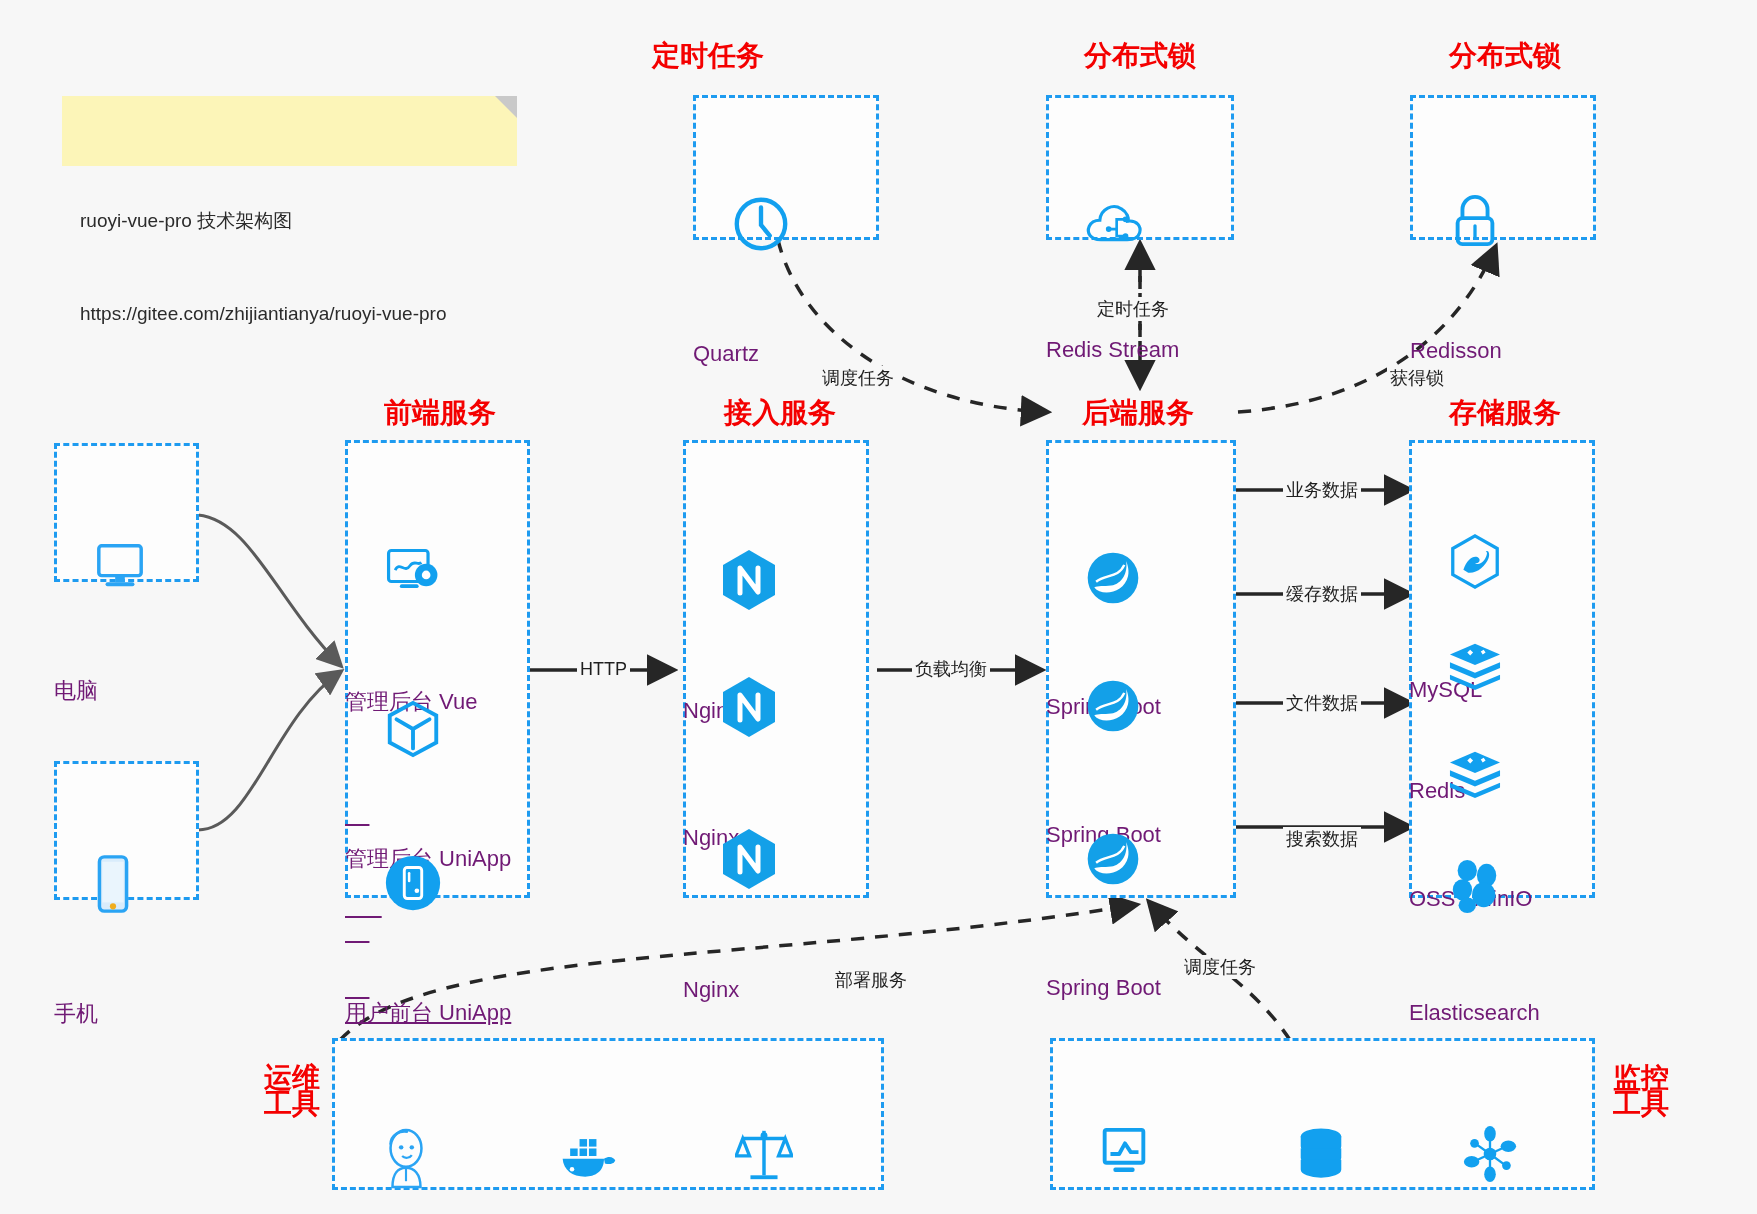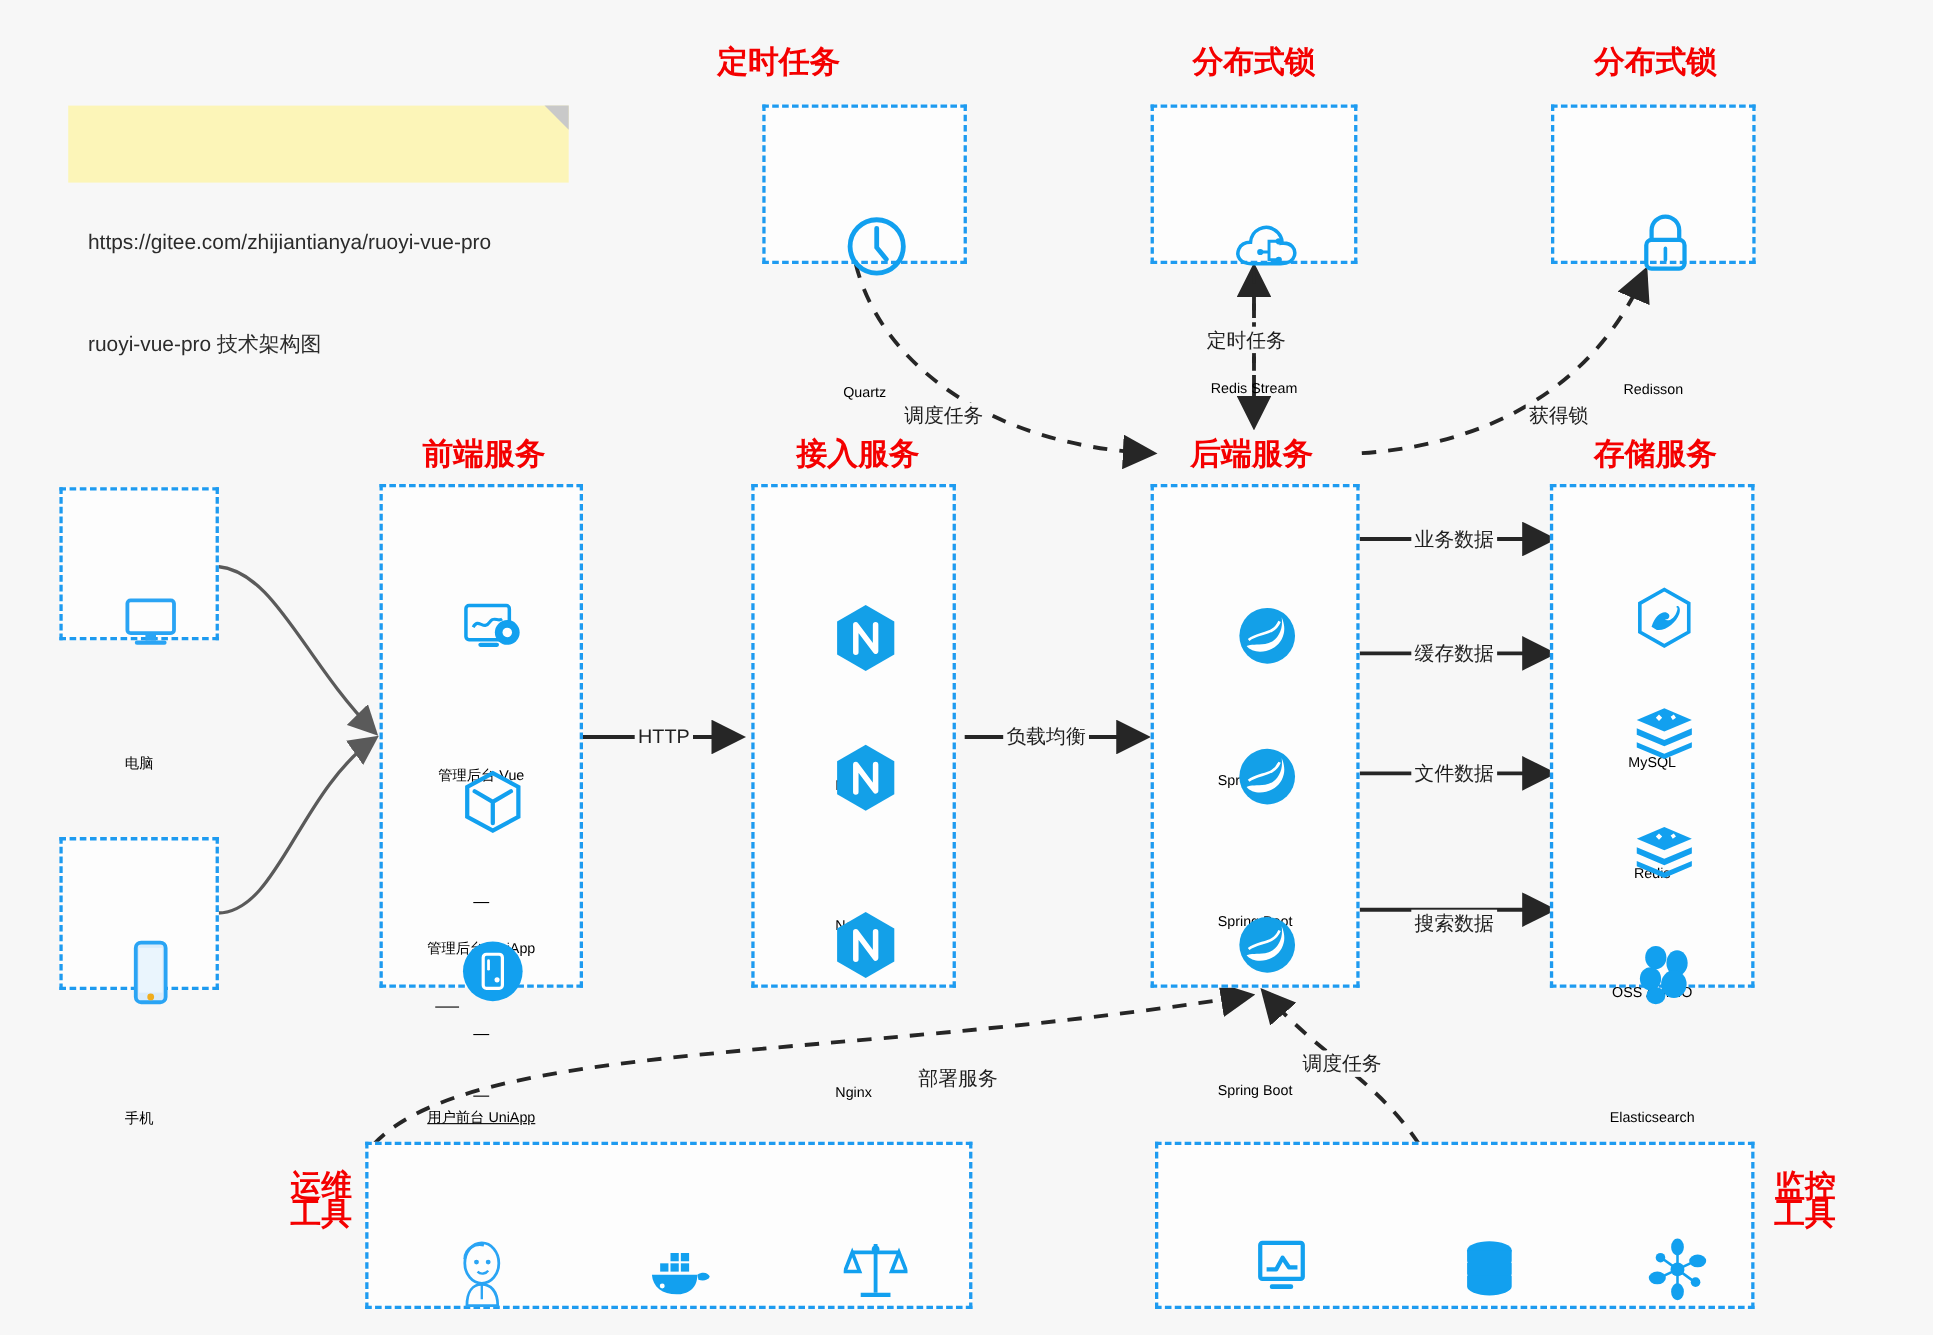--- a/index.html
+++ b/index.html
@@ -43,23 +43,22 @@
     font-weight:bold;
     font-size:28px;
     text-align:center;
     line-height:26px;
     white-space:pre;
   }
 
   
   .node{
     position:absolute;
-    text-align:center;
-    color:#000000;
-    font-size:13px;
+    color:#701a75;
+    font-size:22px;
     line-height:25px;
     white-space:pre;
   }
   .node .ico{display:block;margin:0 auto 6px auto;}
   .node .cap{display:block;}
 
   
   .elabel{
     position:absolute;
     font-size:18px;
@@ -106,22 +105,22 @@
 
     <path d="M1238,412 C1380,402 1460,330 1495,248" fill="none" stroke="#262626" stroke-width="3.5" stroke-dasharray="13 11" marker-end="url(#ah)"></path>
 
     <path d="M340,1040 C430,945 760,965 1135,905" fill="none" stroke="#262626" stroke-width="3.5" stroke-dasharray="13 11" marker-end="url(#ah)"></path>
 
     <path d="M1290,1040 C1250,980 1200,960 1150,903" fill="none" stroke="#262626" stroke-width="3.5" stroke-dasharray="13 11" marker-end="url(#ah)"></path>
   </svg>
 
   <div class="note" style="left:62px;top:96px;width:455px;height:70px;">
     <span class="fold"></span>
+    <div>ruoyi-vue-pro 技术架构图</div>
     <div>https://gitee.com/zhijiantianya/ruoyi-vue-pro</div>
-    <div>ruoyi-vue-pro 技术架构图</div>
   </div>
 
   <div class="grp-title" style="left:618px;top:43px;width:180px;">定时任务</div>
   <div class="group" style="left:693px;top:95px;width:186px;height:145px;"></div>
   <div class="node" style="left:693px;top:118px;width:186px;">
     <span class="ico">
       <svg width="62" height="62" viewBox="0 0 64 64">
           <circle cx="32" cy="32" r="25" fill="none" stroke="#12a0ef" stroke-width="4.5"></circle>
           <path d="M32 15 L32 33 L41 44" fill="none" stroke="#12a0ef" stroke-width="4.5" stroke-linecap="round"></path>
         </svg>

